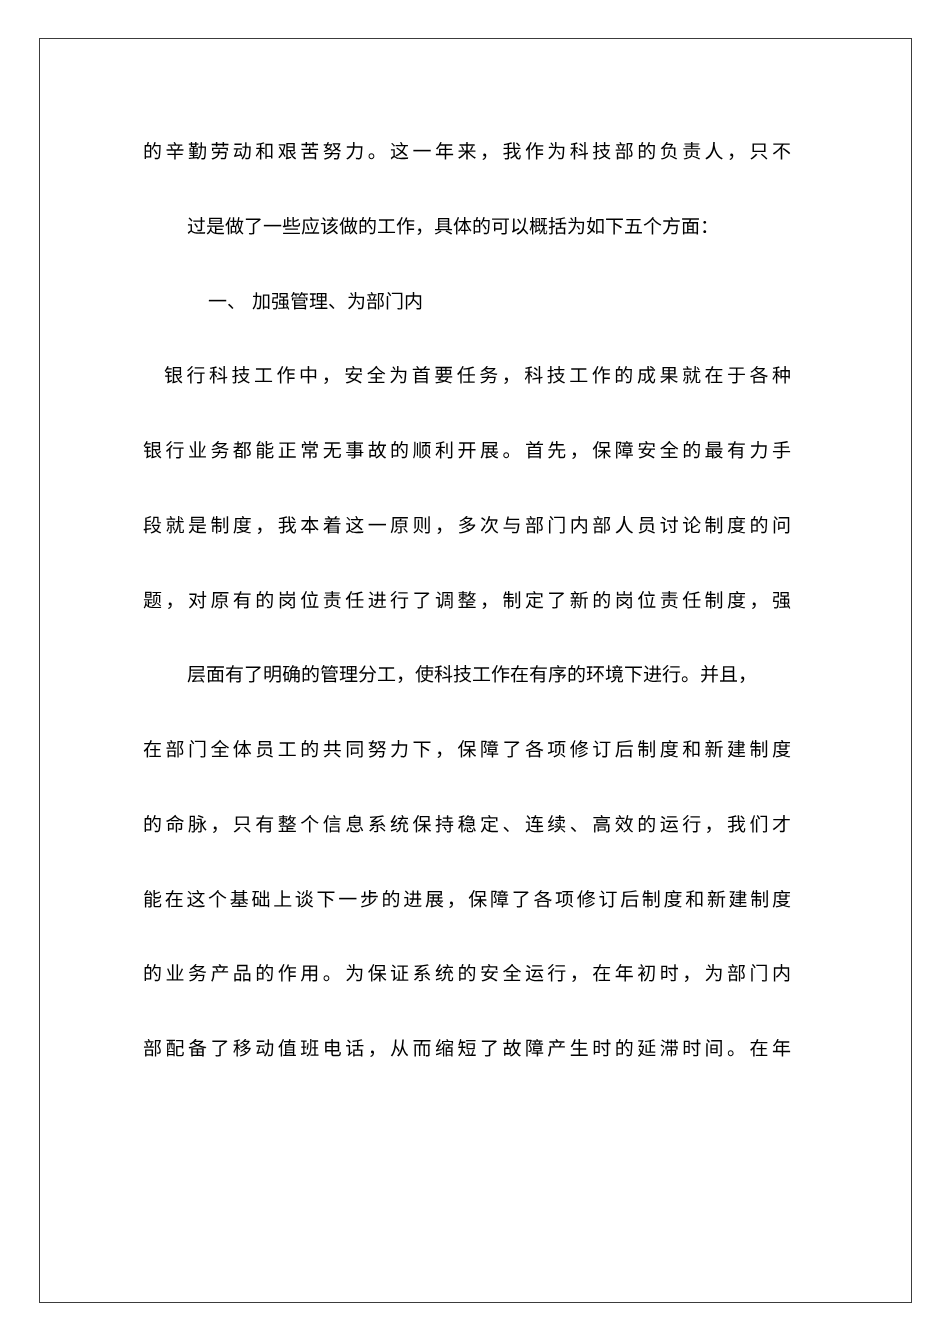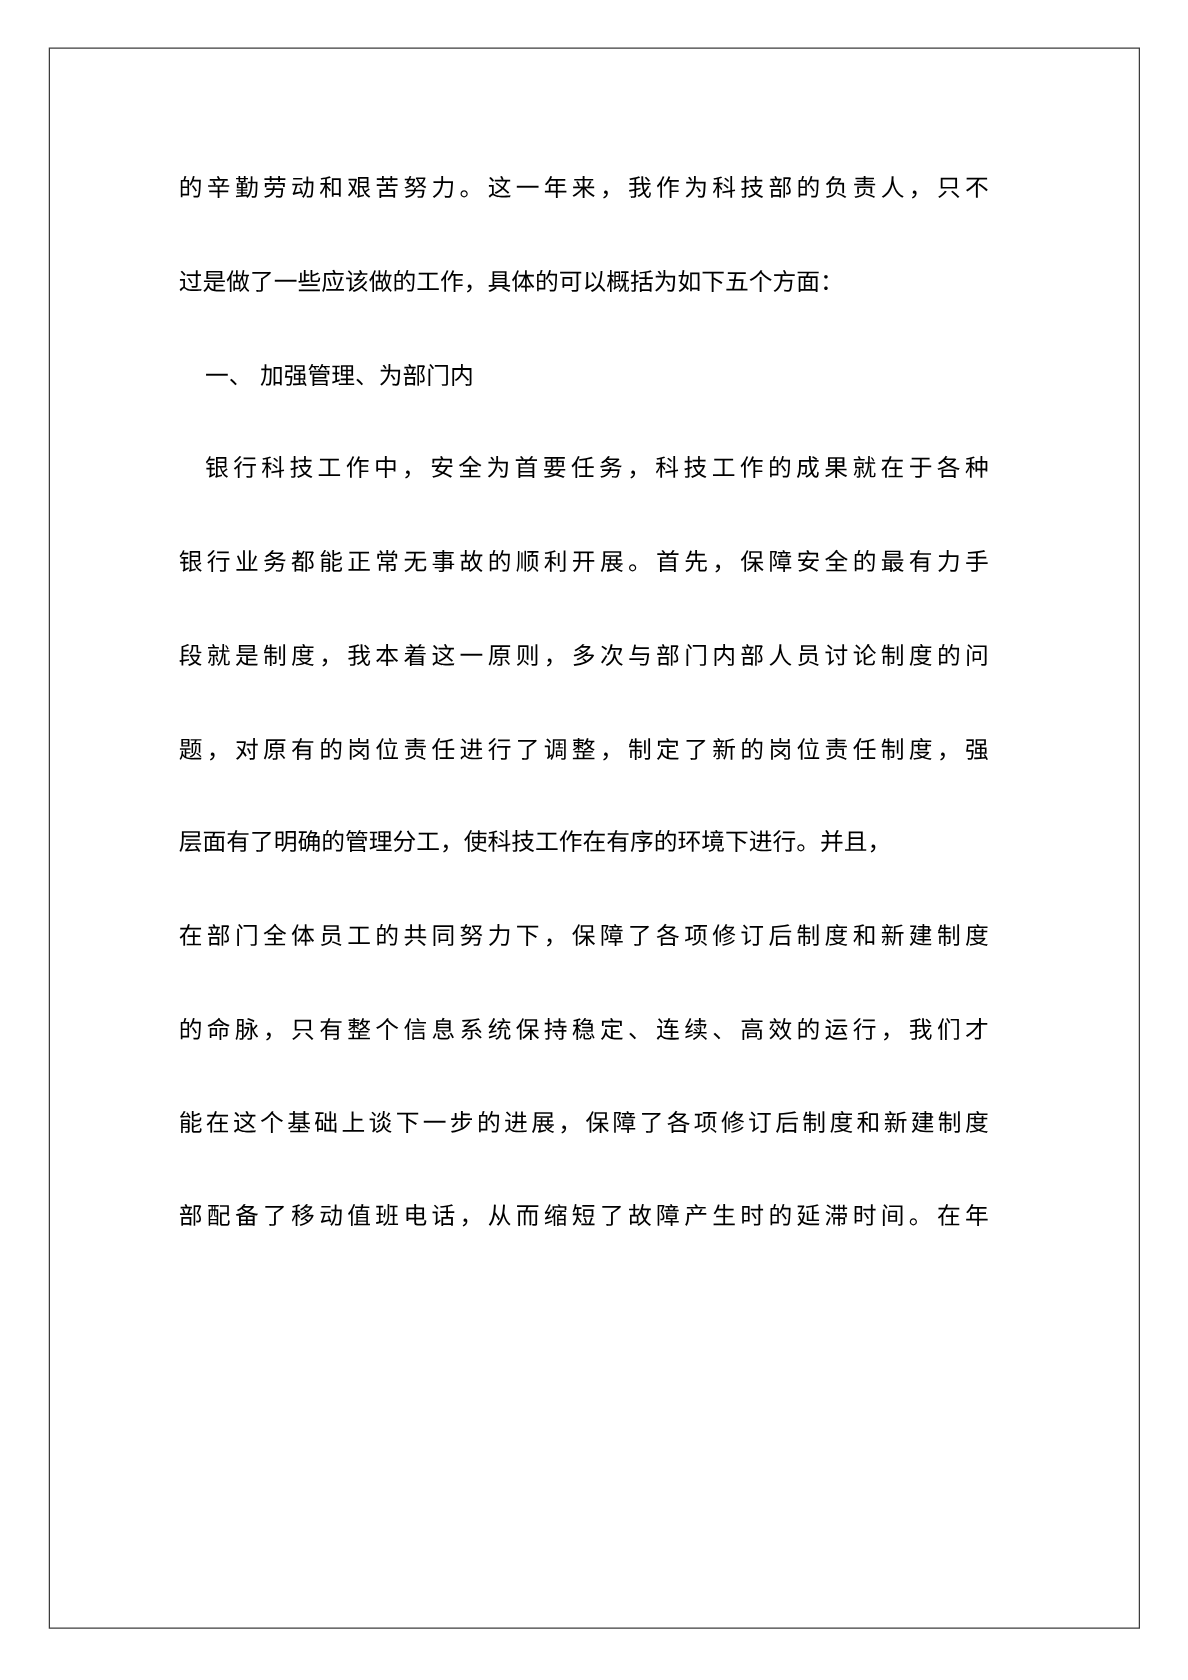--- a/index.html
+++ b/index.html
@@ -37,20 +37,21 @@
   .line {
     height: 74.75px;
     overflow: visible;
   }
   .justified {
     text-align: justify;
     text-align-last: justify;
   }
   .natural {
     text-align: left;
+    margin-left: 44px;
   }
   .indent {
     padding-left: 21px;
   }
   .nowrap {
     white-space: nowrap;
   }
 </style>
 </head>
 <body>
@@ -61,14 +62,15 @@
     <div class="line natural">过是做了一些应该做的工作，具体的可以概括为如下五个方面：</div>
     <div class="line natural indent">一、 加强管理、为部门内</div>
     <div class="line justified indent">银行科技工作中，安全为首要任务，科技工作的成果就在于各种</div>
     <div class="line justified">银行业务都能正常无事故的顺利开展。首先，保障安全的最有力手</div>
     <div class="line justified">段就是制度，我本着这一原则，多次与部门内部人员讨论制度的问</div>
     <div class="line justified">题，对原有的岗位责任进行了调整，制定了新的岗位责任制度，强</div>
     <div class="line natural nowrap">层面有了明确的管理分工，使科技工作在有序的环境下进行。并且，</div>
     <div class="line justified">在部门全体员工的共同努力下，保障了各项修订后制度和新建制度</div>
     <div class="line justified">的命脉，只有整个信息系统保持稳定、连续、高效的运行，我们才</div>
     <div class="line justified">能在这个基础上谈下一步的进展，保障了各项修订后制度和新建制度</div>
+    <div class="line justified">的业务产品的作用。为保证系统的安全运行，在年初时，为部门内</div>
     <div class="line justified">部配备了移动值班电话，从而缩短了故障产生时的延滞时间。在年</div>
   </div>
 
 </body></html>

